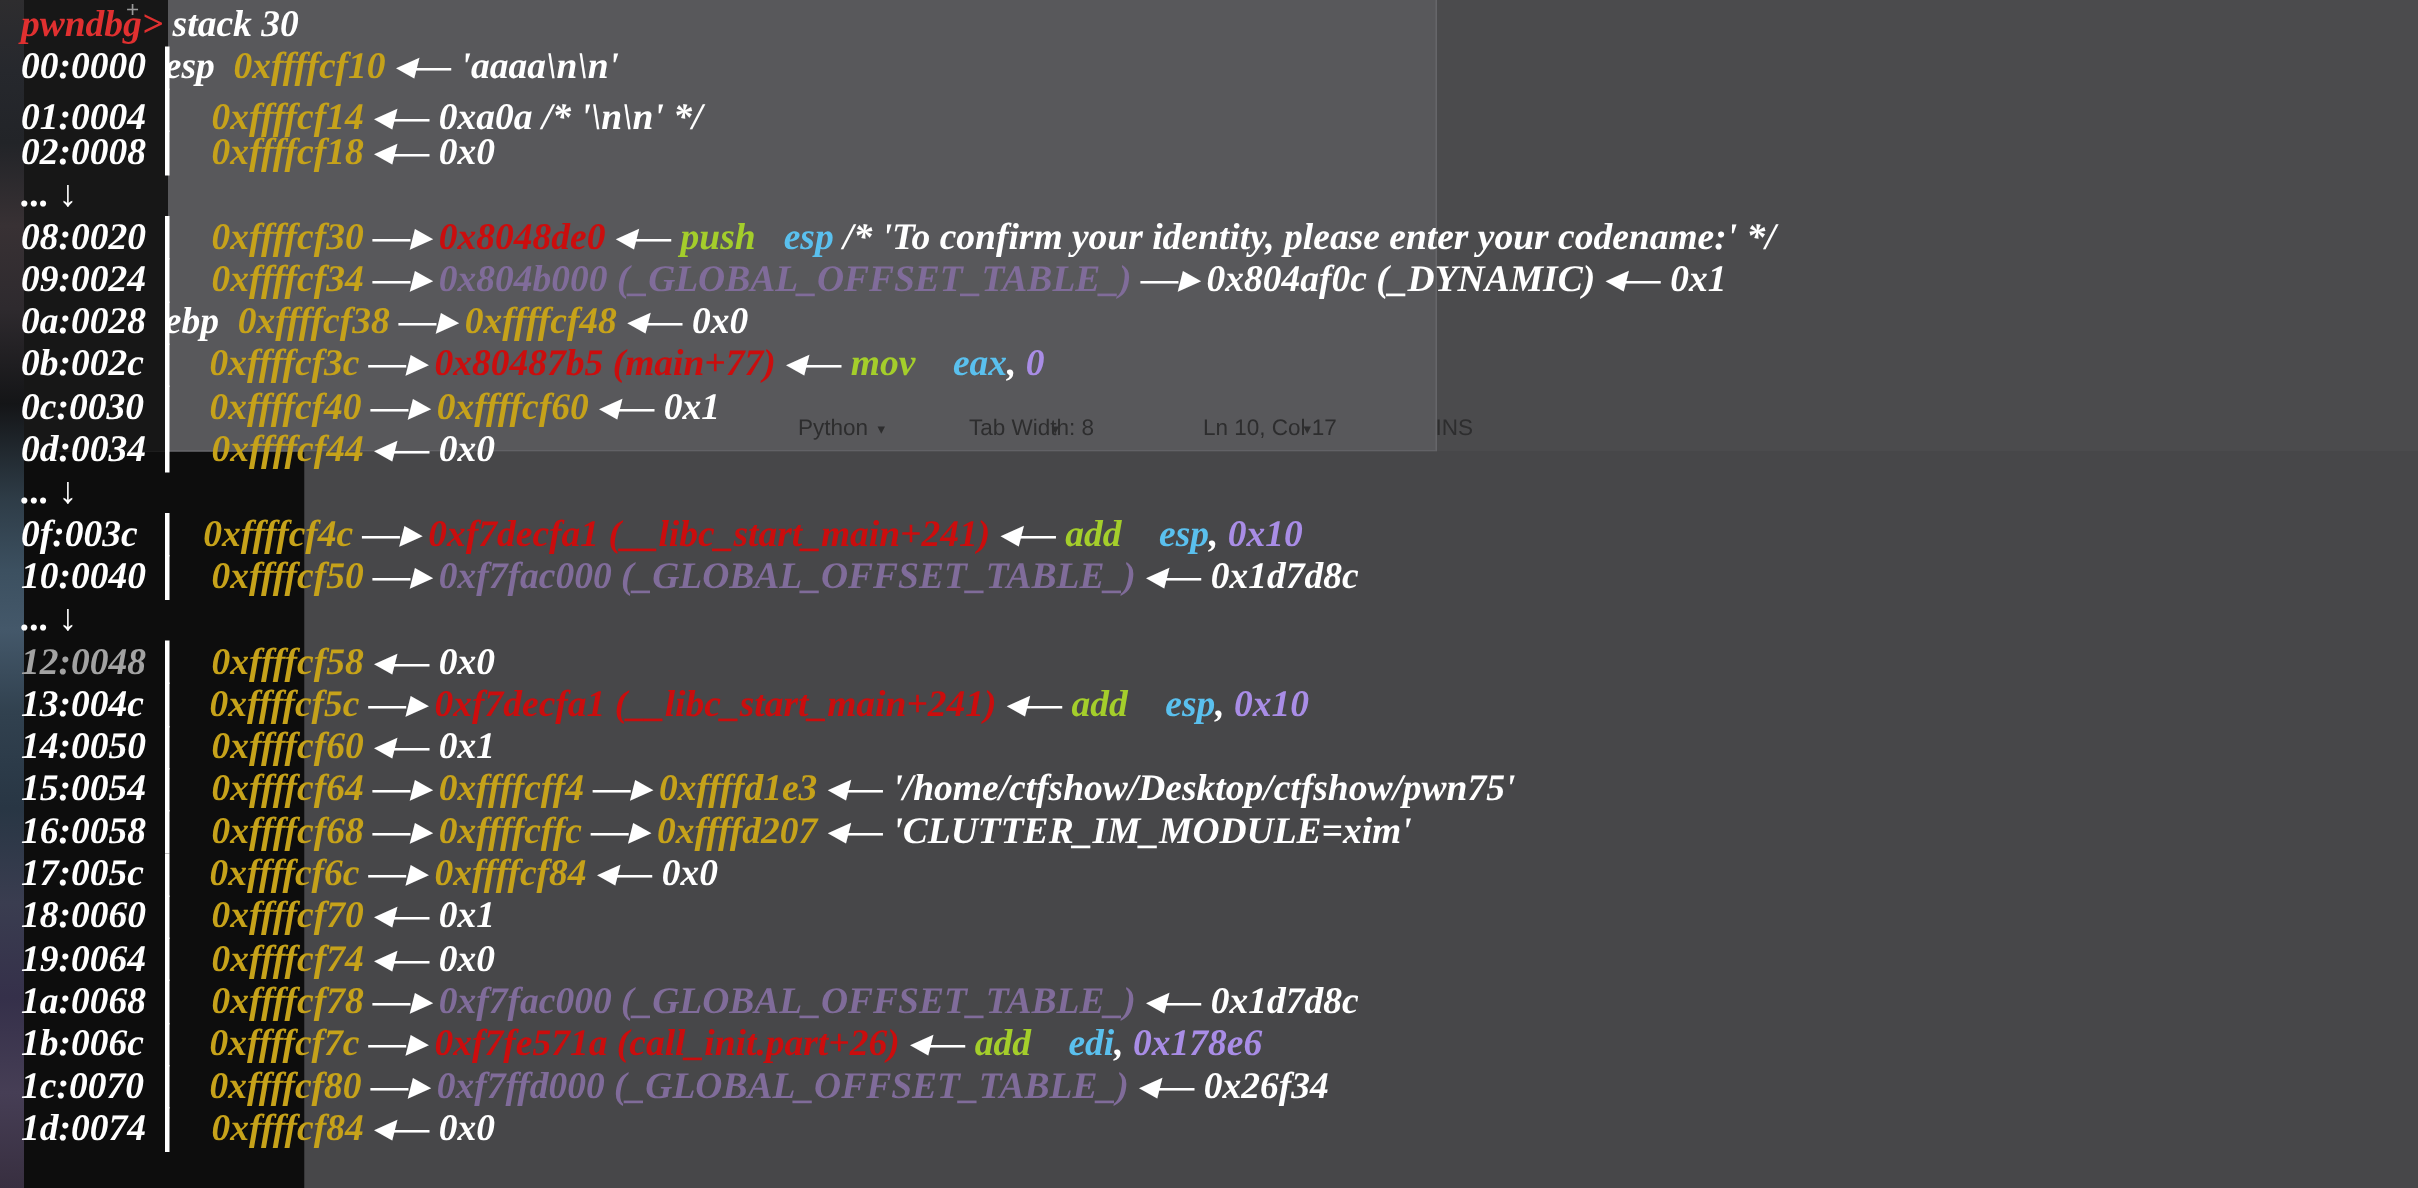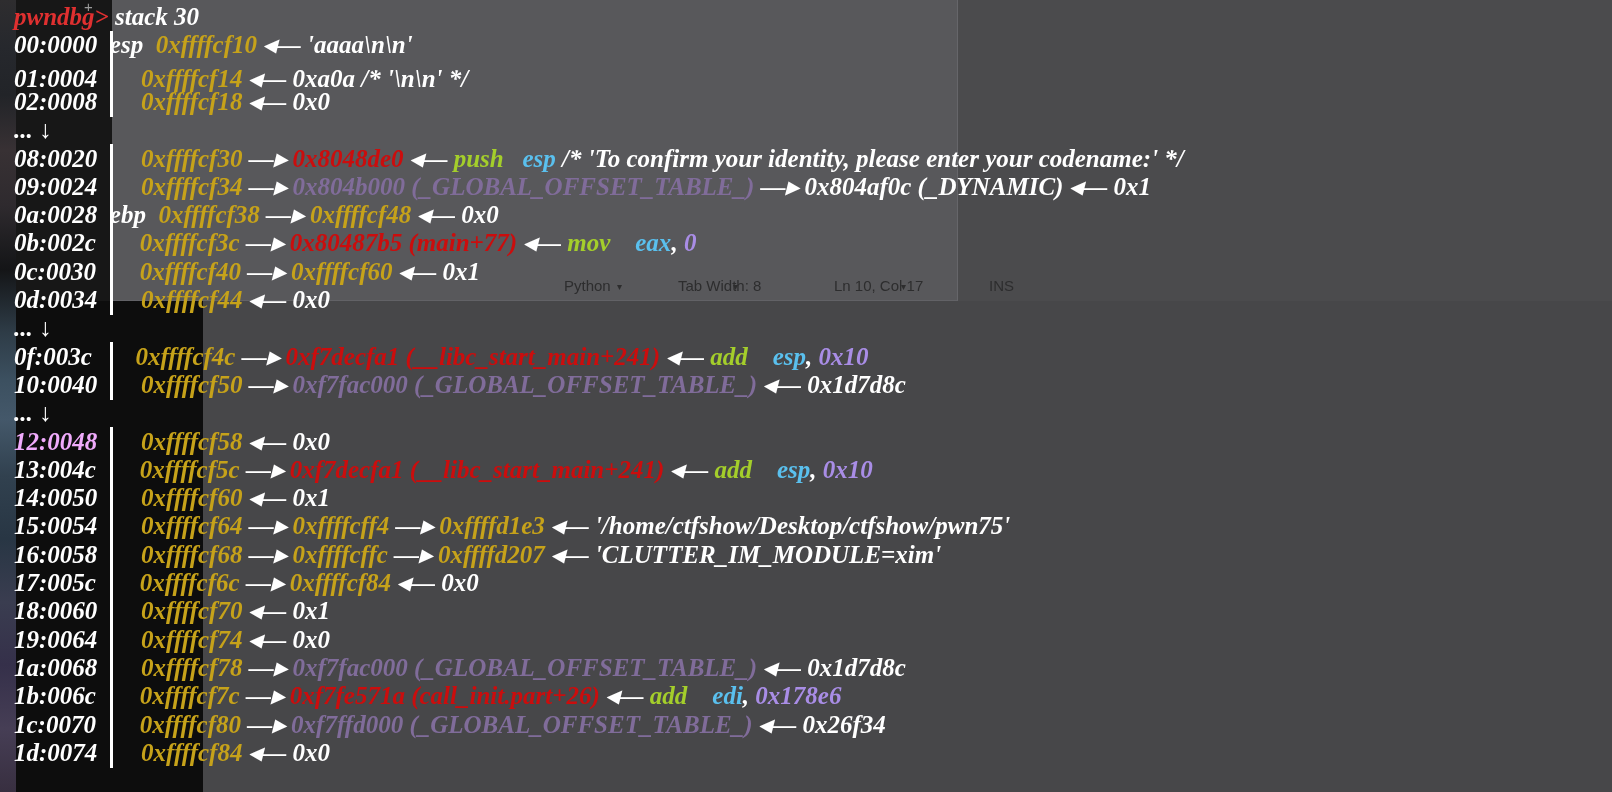--- a/index.html
+++ b/index.html
@@ -16,21 +16,21 @@
     border-right:1px solid #66666a;border-bottom:1px solid #626266;box-sizing:border-box;}
   #window-top-right{left:958px;top:0;width:654px;height:301px;background:#4B4B4D;}
   #window-bottom{left:203px;top:301px;width:1409px;height:491px;background:#474749;}
 
   .line{position:absolute;left:14px;white-space:pre;z-index:3;color:#fff;
         font-weight:bold;font-style:italic;font-size:25px;line-height:28.3px;
         font-family:Liberation Serif, serif;text-align:right;}
   .bar{position:absolute;left:110px;width:3px;background:#ffffff;z-index:2;}
 
   .sb{position:absolute;z-index:1;top:277px;color:#2D2D2E;font-size:15px;
-      font-family:"Liberation Sans","DejaVu Sans",sans-serif;margin-left:32px;}
+      font-family:"Liberation Sans","DejaVu Sans",sans-serif;}
   .sb.caret{font-size:10px;top:281px;}
   #cursor-artifact{position:absolute;left:84px;top:-2px;color:#9a9a9a;font-size:15px;z-index:1;
       font-family:"Liberation Sans",sans-serif;}
 </style>
 </head>
 <body>
 
 <div id="screen">
 
   <div class="bgdiv" id="wallpaper-strip"></div>
@@ -72,21 +72,21 @@
       <div class="line" style="top: 257.7px;"><span style="color: rgb(255, 255, 255);">0c:0030</span><span style="color: rgb(255, 255, 255);"> </span><span style="color: rgb(255, 255, 255);">      </span><span style="color: rgb(198, 162, 26);">0xffffcf40</span><span style="color: rgb(255, 255, 255);"> —▸ </span><span style="color: rgb(198, 162, 26);">0xffffcf60</span><span style="color: rgb(255, 255, 255);"> ◂— 0x1</span></div>
       <div class="bar" style="top: 285.5px; height: 29.3px; background: rgb(255, 255, 255);"></div>
       <div class="line" style="top: 286px;"><span style="color: rgb(255, 255, 255);">0d:0034</span><span style="color: rgb(255, 255, 255);"> </span><span style="color: rgb(255, 255, 255);">      </span><span style="color: rgb(198, 162, 26);">0xffffcf44</span><span style="color: rgb(255, 255, 255);"> ◂— 0x0</span></div>
       <div class="line" style="top: 314.3px;"><span style="color: rgb(255, 255, 255);">... ↓</span></div>
       <div class="bar" style="top: 342.1px; height: 29.3px; background: rgb(255, 255, 255);"></div>
       <div class="line" style="top: 342.6px;"><span style="color: rgb(255, 255, 255);">0f:003c</span><span style="color: rgb(255, 255, 255);"> </span><span style="color: rgb(255, 255, 255);">      </span><span style="color: rgb(198, 162, 26);">0xffffcf4c</span><span style="color: rgb(255, 255, 255);"> —▸ </span><span style="color: rgb(203, 13, 13);">0xf7decfa1 (__libc_start_main+241)</span><span style="color: rgb(255, 255, 255);"> ◂— </span><span style="color: rgb(164, 206, 43);">add</span><span style="color: rgb(255, 255, 255);">    </span><span style="color: rgb(90, 192, 238);">esp</span><span style="color: rgb(255, 255, 255);">, </span><span style="color: rgb(169, 141, 230);">0x10</span></div>
       <div class="bar" style="top: 370.4px; height: 29.3px; background: rgb(255, 255, 255);"></div>
       <div class="line" style="top: 370.9px;"><span style="color: rgb(255, 255, 255);">10:0040</span><span style="color: rgb(255, 255, 255);"> </span><span style="color: rgb(255, 255, 255);">      </span><span style="color: rgb(198, 162, 26);">0xffffcf50</span><span style="color: rgb(255, 255, 255);"> —▸ </span><span style="color: rgb(128, 108, 154);">0xf7fac000 (_GLOBAL_OFFSET_TABLE_)</span><span style="color: rgb(255, 255, 255);"> ◂— 0x1d7d8c</span></div>
       <div class="line" style="top: 399.2px;"><span style="color: rgb(255, 255, 255);">... ↓</span></div>
       <div class="bar" style="top: 427px; height: 29.3px; background: rgb(255, 255, 255);"></div>
-      <div class="line" style="top: 427.5px;"><span style="color: #f0abfc;">12:0048</span><span style="color: rgb(255, 255, 255);"> </span><span style="color: rgb(255, 255, 255);">      </span><span style="color: rgb(198, 162, 26);">0xffffcf58</span><span style="color: rgb(255, 255, 255);"> ◂— 0x0</span></div>
+      <div class="line" style="top: 427.5px;"><span style="color: #a3a3a3;">12:0048</span><span style="color: rgb(255, 255, 255);"> </span><span style="color: rgb(255, 255, 255);">      </span><span style="color: rgb(198, 162, 26);">0xffffcf58</span><span style="color: rgb(255, 255, 255);"> ◂— 0x0</span></div>
       <div class="bar" style="top: 455.3px; height: 29.3px; background: rgb(255, 255, 255);"></div>
       <div class="line" style="top: 455.8px;"><span style="color: rgb(255, 255, 255);">13:004c</span><span style="color: rgb(255, 255, 255);"> </span><span style="color: rgb(255, 255, 255);">      </span><span style="color: rgb(198, 162, 26);">0xffffcf5c</span><span style="color: rgb(255, 255, 255);"> —▸ </span><span style="color: rgb(203, 13, 13);">0xf7decfa1 (__libc_start_main+241)</span><span style="color: rgb(255, 255, 255);"> ◂— </span><span style="color: rgb(164, 206, 43);">add</span><span style="color: rgb(255, 255, 255);">    </span><span style="color: rgb(90, 192, 238);">esp</span><span style="color: rgb(255, 255, 255);">, </span><span style="color: rgb(169, 141, 230);">0x10</span></div>
       <div class="bar" style="top: 483.6px; height: 29.3px; background: rgb(255, 255, 255);"></div>
       <div class="line" style="top: 484.1px;"><span style="color: rgb(255, 255, 255);">14:0050</span><span style="color: rgb(255, 255, 255);"> </span><span style="color: rgb(255, 255, 255);">      </span><span style="color: rgb(198, 162, 26);">0xffffcf60</span><span style="color: rgb(255, 255, 255);"> ◂— 0x1</span></div>
       <div class="bar" style="top: 511.9px; height: 29.3px; background: rgb(255, 255, 255);"></div>
       <div class="line" style="top: 512.4px;"><span style="color: rgb(255, 255, 255);">15:0054</span><span style="color: rgb(255, 255, 255);"> </span><span style="color: rgb(255, 255, 255);">      </span><span style="color: rgb(198, 162, 26);">0xffffcf64</span><span style="color: rgb(255, 255, 255);"> —▸ </span><span style="color: rgb(198, 162, 26);">0xffffcff4</span><span style="color: rgb(255, 255, 255);"> —▸ </span><span style="color: rgb(198, 162, 26);">0xffffd1e3</span><span style="color: rgb(255, 255, 255);"> ◂— '/home/ctfshow/Desktop/ctfshow/pwn75'</span></div>
       <div class="bar" style="top: 540.2px; height: 29.3px; background: rgb(255, 255, 255);"></div>
       <div class="line" style="top: 540.7px;"><span style="color: rgb(255, 255, 255);">16:0058</span><span style="color: rgb(255, 255, 255);"> </span><span style="color: rgb(255, 255, 255);">      </span><span style="color: rgb(198, 162, 26);">0xffffcf68</span><span style="color: rgb(255, 255, 255);"> —▸ </span><span style="color: rgb(198, 162, 26);">0xffffcffc</span><span style="color: rgb(255, 255, 255);"> —▸ </span><span style="color: rgb(198, 162, 26);">0xffffd207</span><span style="color: rgb(255, 255, 255);"> ◂— 'CLUTTER_IM_MODULE=xim'</span></div>
       <div class="bar" style="top: 568.5px; height: 29.3px; background: rgb(255, 255, 255);"></div>
       <div class="line" style="top: 569px;"><span style="color: rgb(255, 255, 255);">17:005c</span><span style="color: rgb(255, 255, 255);"> </span><span style="color: rgb(255, 255, 255);">      </span><span style="color: rgb(198, 162, 26);">0xffffcf6c</span><span style="color: rgb(255, 255, 255);"> —▸ </span><span style="color: rgb(198, 162, 26);">0xffffcf84</span><span style="color: rgb(255, 255, 255);"> ◂— 0x0</span></div>

